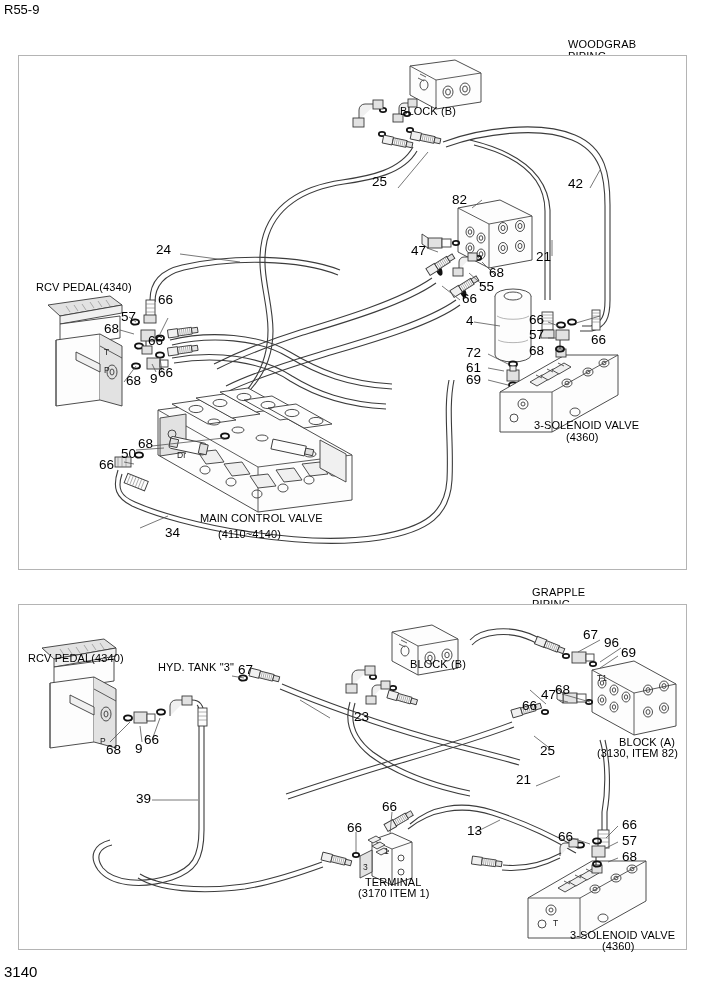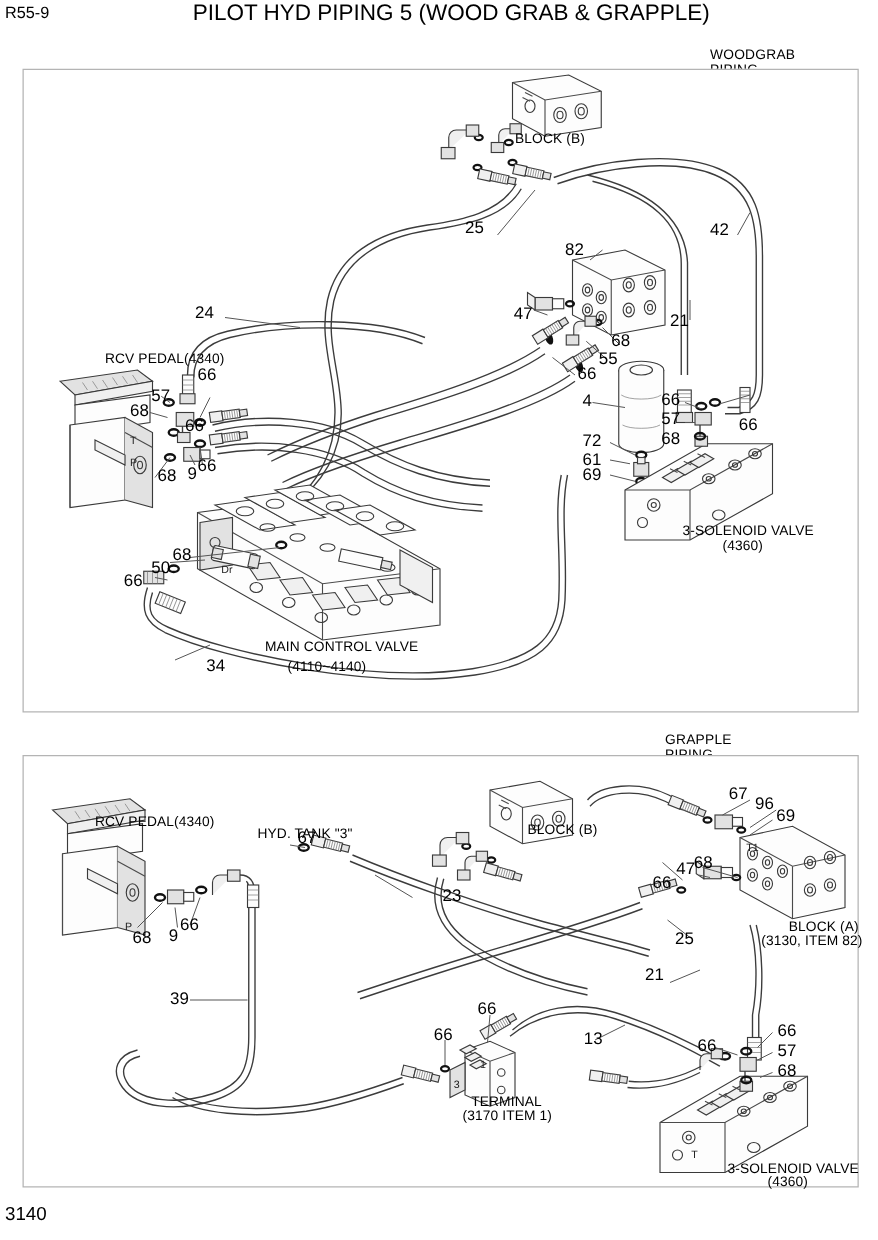--- a/index.html
+++ b/index.html
@@ -68,32 +68,30 @@
     color:#000;
     white-space:nowrap;
   }
   .cap{
     position:absolute;
     font-size:11px;
     line-height:1.15;
     text-align:center;
     white-space:nowrap;
     letter-spacing:.1px;
-    padding-left:12px;
   }
-  .cap.l{text-align:right;margin-left:36px;}
+  .cap.l{text-align:right;}
   .tiny{position:absolute;font-size:8.5px;color:#222;}
 </style>
 </head>
 <body>
 
 <div class="page">
 
   <div class="model-code">R55-9</div>
-  <div class="sheet-title">PILOT HYD PIPING 5 (WOOD GRAB &amp; GRAPPLE)</div>
 
   <div class="section-caption" style="left:568px;top:38px;">WOODGRAB PIPING</div>
   <div class="section-caption" style="left:532px;top:586px;">GRAPPLE PIPING OPTION</div>
 
   <div class="frame top"></div>
   <div class="frame bottom"></div>
 
   <div class="canvas">
   <svg width="702" height="992" viewBox="0 0 702 992" xmlns="http://www.w3.org/2000/svg">
     <defs>

